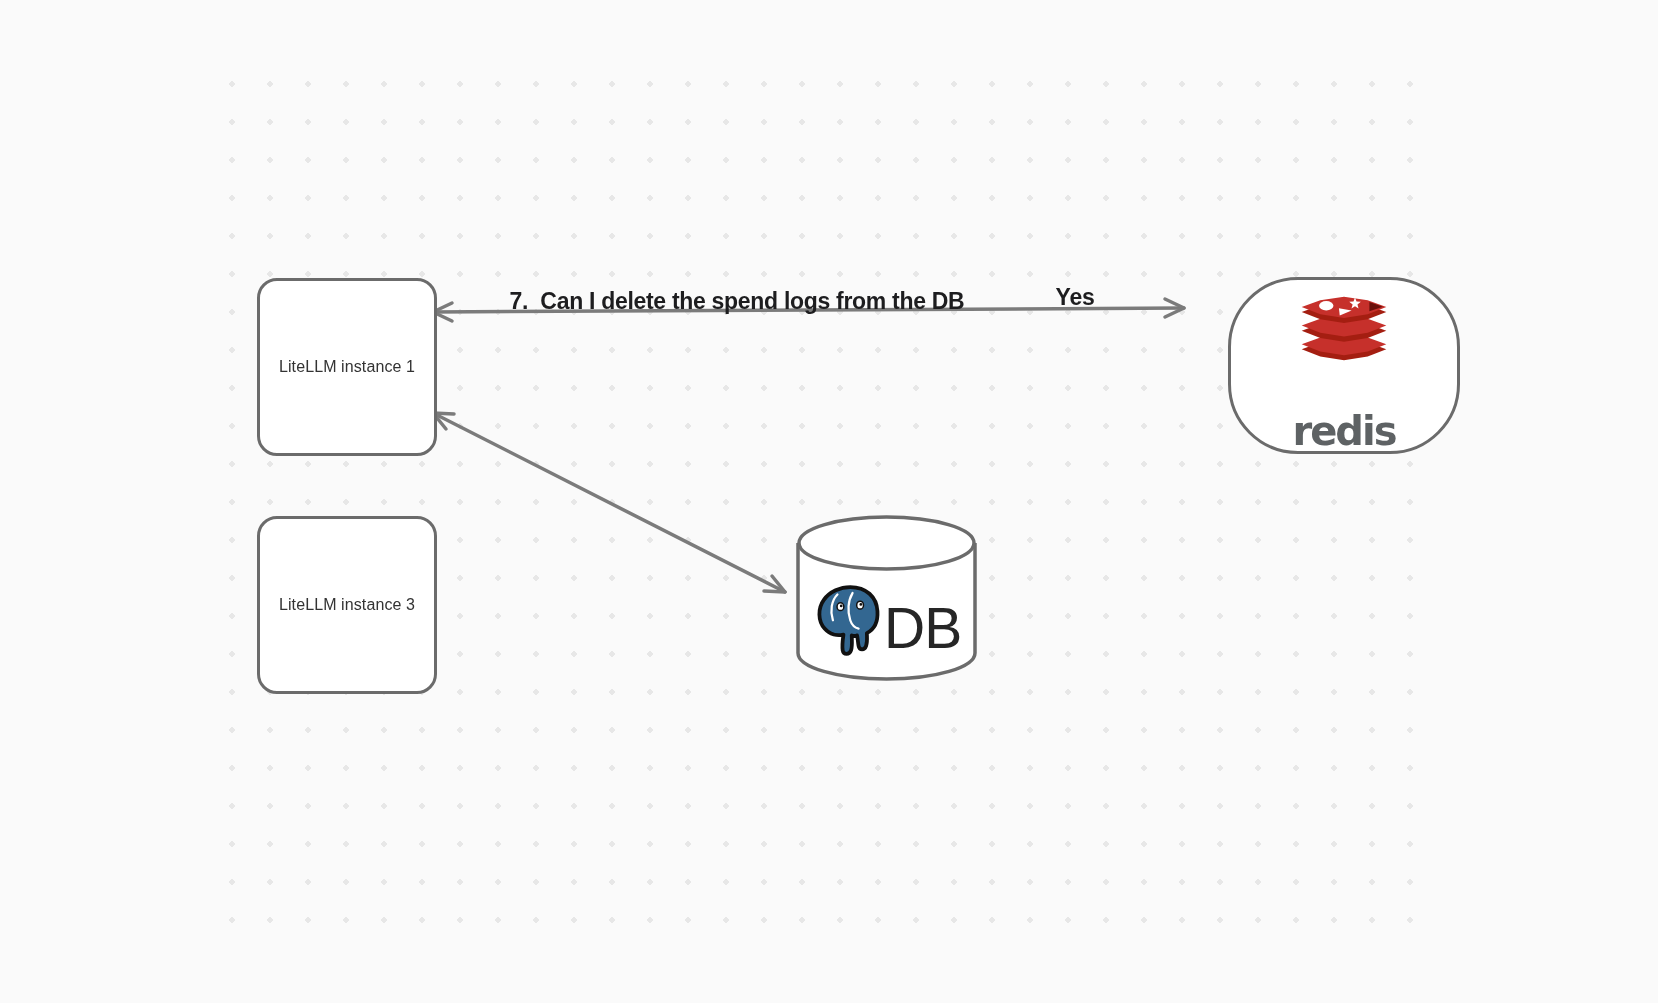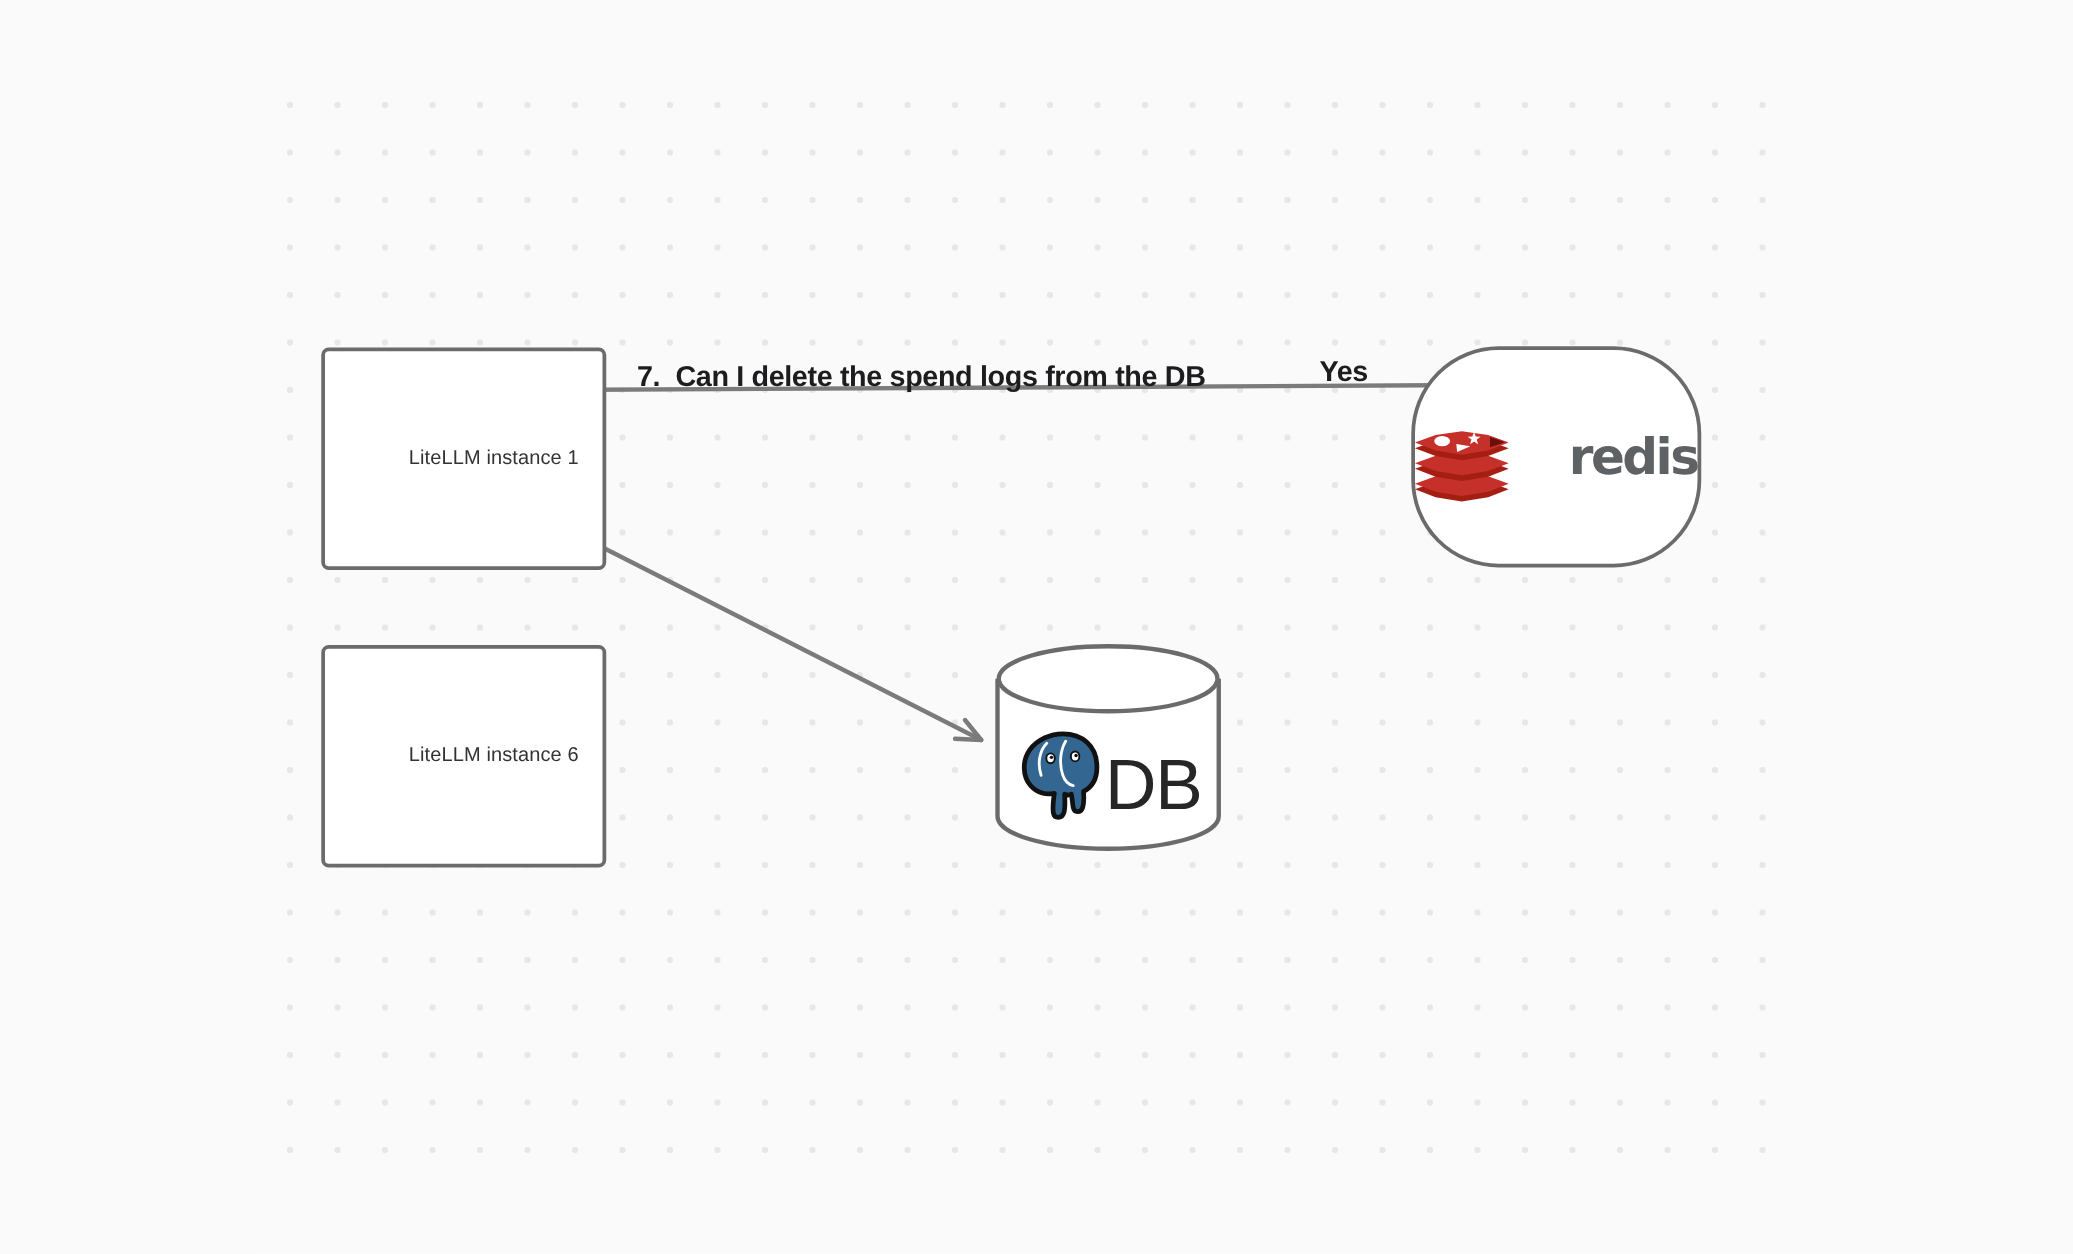--- a/index.html
+++ b/index.html
@@ -16,34 +16,33 @@
     background-image:radial-gradient(circle, var(--dot,#e7e7e7) 2.6px, rgba(0,0,0,0) 2.8px);
     background-size:38px 38px;
   }
   .wires{position:absolute;left:0;top:0;width:1658px;height:1003px;z-index:2;}
   .wires *{fill:none;stroke:var(--arrow,#7b7b7b);stroke-width:3.5;stroke-linecap:round;stroke-linejoin:round;}
 
   .box{
     position:absolute;left:257px;width:174px;height:172px;
     background:var(--node_fill,#fff);
     border:3.5px solid var(--stroke,#6b6b6b);
-    border-radius:6px;
+    border-radius:20px;
     display:flex;align-items:center;justify-content:center;
     z-index:4;
-    padding-left:48px;
   }
   .box .node-label{font-size:16px;color:var(--node_ink,#333);letter-spacing:.1px;}
   .box.b1{top:278px}.box.b2{top:516px}.box.b3{top:758px}
 
   .redis-node{
-    position:absolute;left:1129px;top:277px;width:226px;height:171px;
+    position:absolute;left:1228px;top:277px;width:226px;height:171px;
     background:var(--node_fill,#fff);
     border:3.5px solid var(--stroke,#6b6b6b);
     border-radius:70px;
-    display:flex;flex-direction:row;align-items:center;
+    display:flex;flex-direction:column;align-items:center;
     z-index:4;
     gap:48px;
   }
   .redis-logo{margin-top:16px;width:94px;height:73px;}
   .redis-word{
     font-family:"DejaVu Sans", sans-serif;
     font-weight:700;font-size:40px;line-height:1;
     letter-spacing:-2px;color:var(--redis_gray,#5e6264);
     margin-top:1px;
   }
@@ -83,21 +82,21 @@
       <path d="M433,413 L785,592"></path>
       <polyline points="446,429 433,413 454,414"></polyline>
       <polyline points="772,576 785,592 764,591"></polyline>
     </g>
   </svg>
 
   <div class="box b1">
     <span class="node-label">LiteLLM instance 1</span>
   </div>
   <div class="box b2">
-    <span class="node-label">LiteLLM instance 6</span>
+    <span class="node-label">LiteLLM instance 3</span>
   </div>
 
   <div class="redis-node">
     <svg class="redis-logo" viewBox="0 0 100 78">
 
       <path transform="translate(0,50)" fill="var(--redis_red_dark)" d="M50,1 L78,5 L100,13 L78,21.5 L50,26 L22,21.5 L0,13 L22,5 Z"></path>
       <path transform="translate(0,44)" fill="var(--redis_red)" d="M50,1 L78,5 L100,13 L78,21.5 L50,26 L22,21.5 L0,13 L22,5 Z"></path>
 
       <path transform="translate(0,28)" fill="var(--redis_red_dark)" d="M50,1 L78,5 L100,13 L78,21.5 L50,26 L22,21.5 L0,13 L22,5 Z"></path>
       <path transform="translate(0,22)" fill="var(--redis_red)" d="M50,1 L78,5 L100,13 L78,21.5 L50,26 L22,21.5 L0,13 L22,5 Z"></path>

